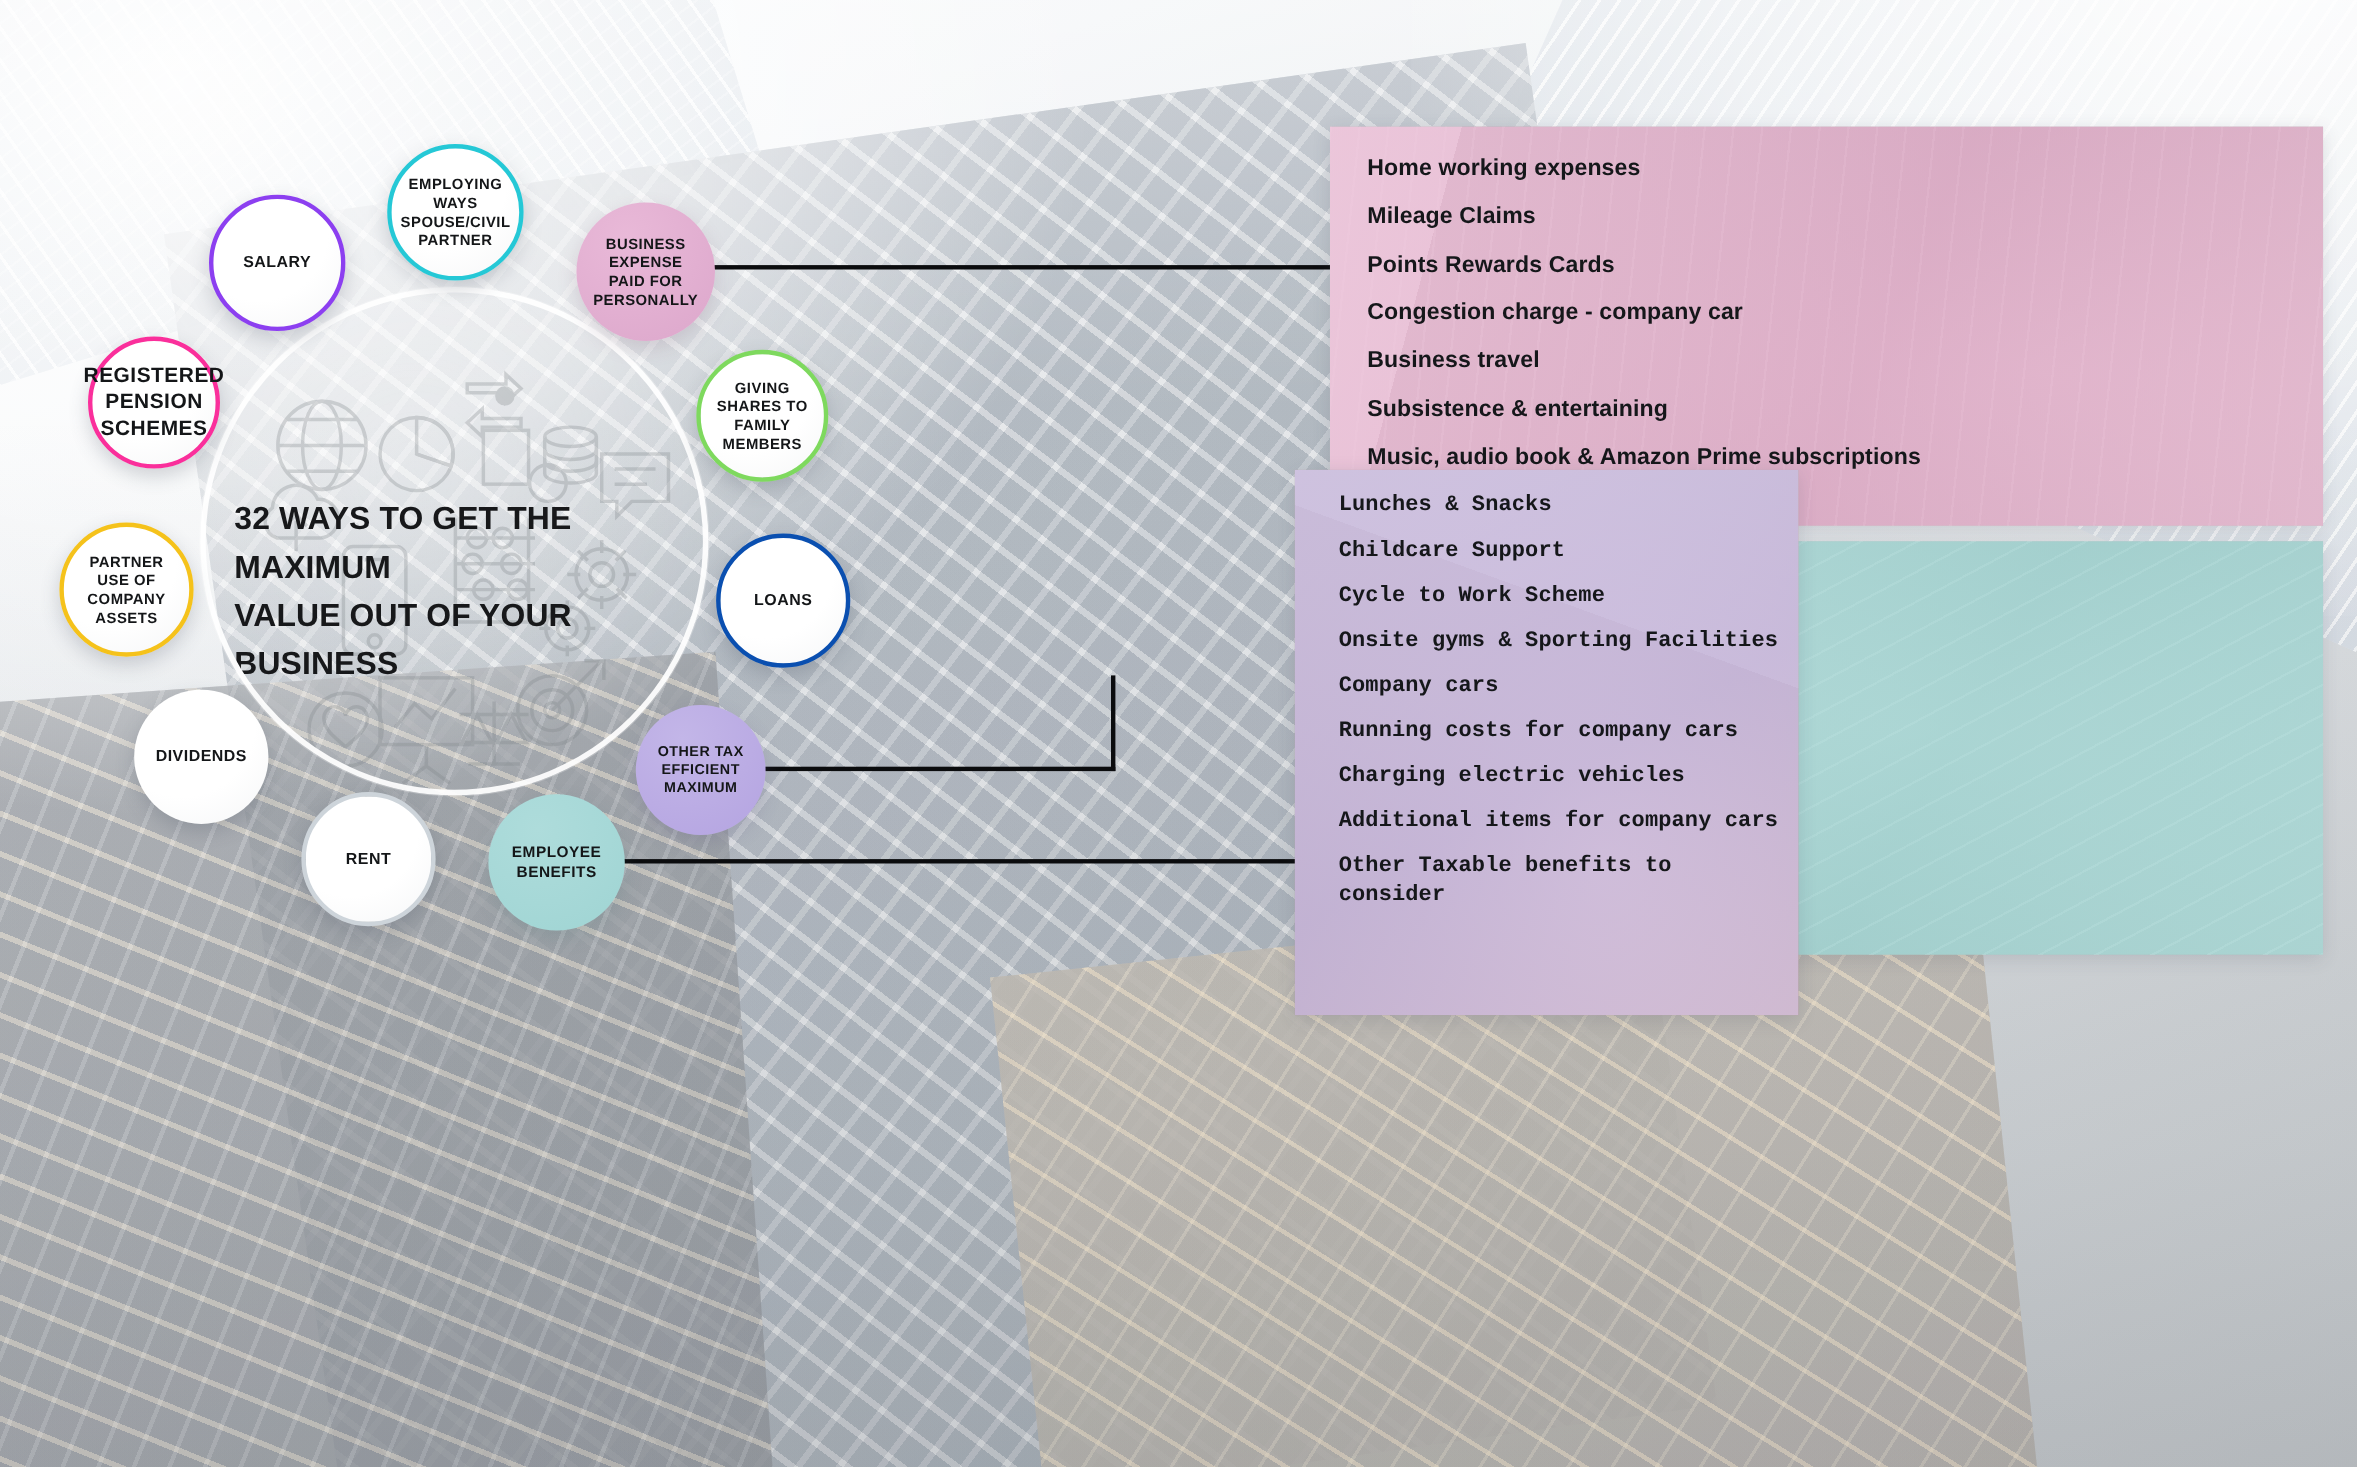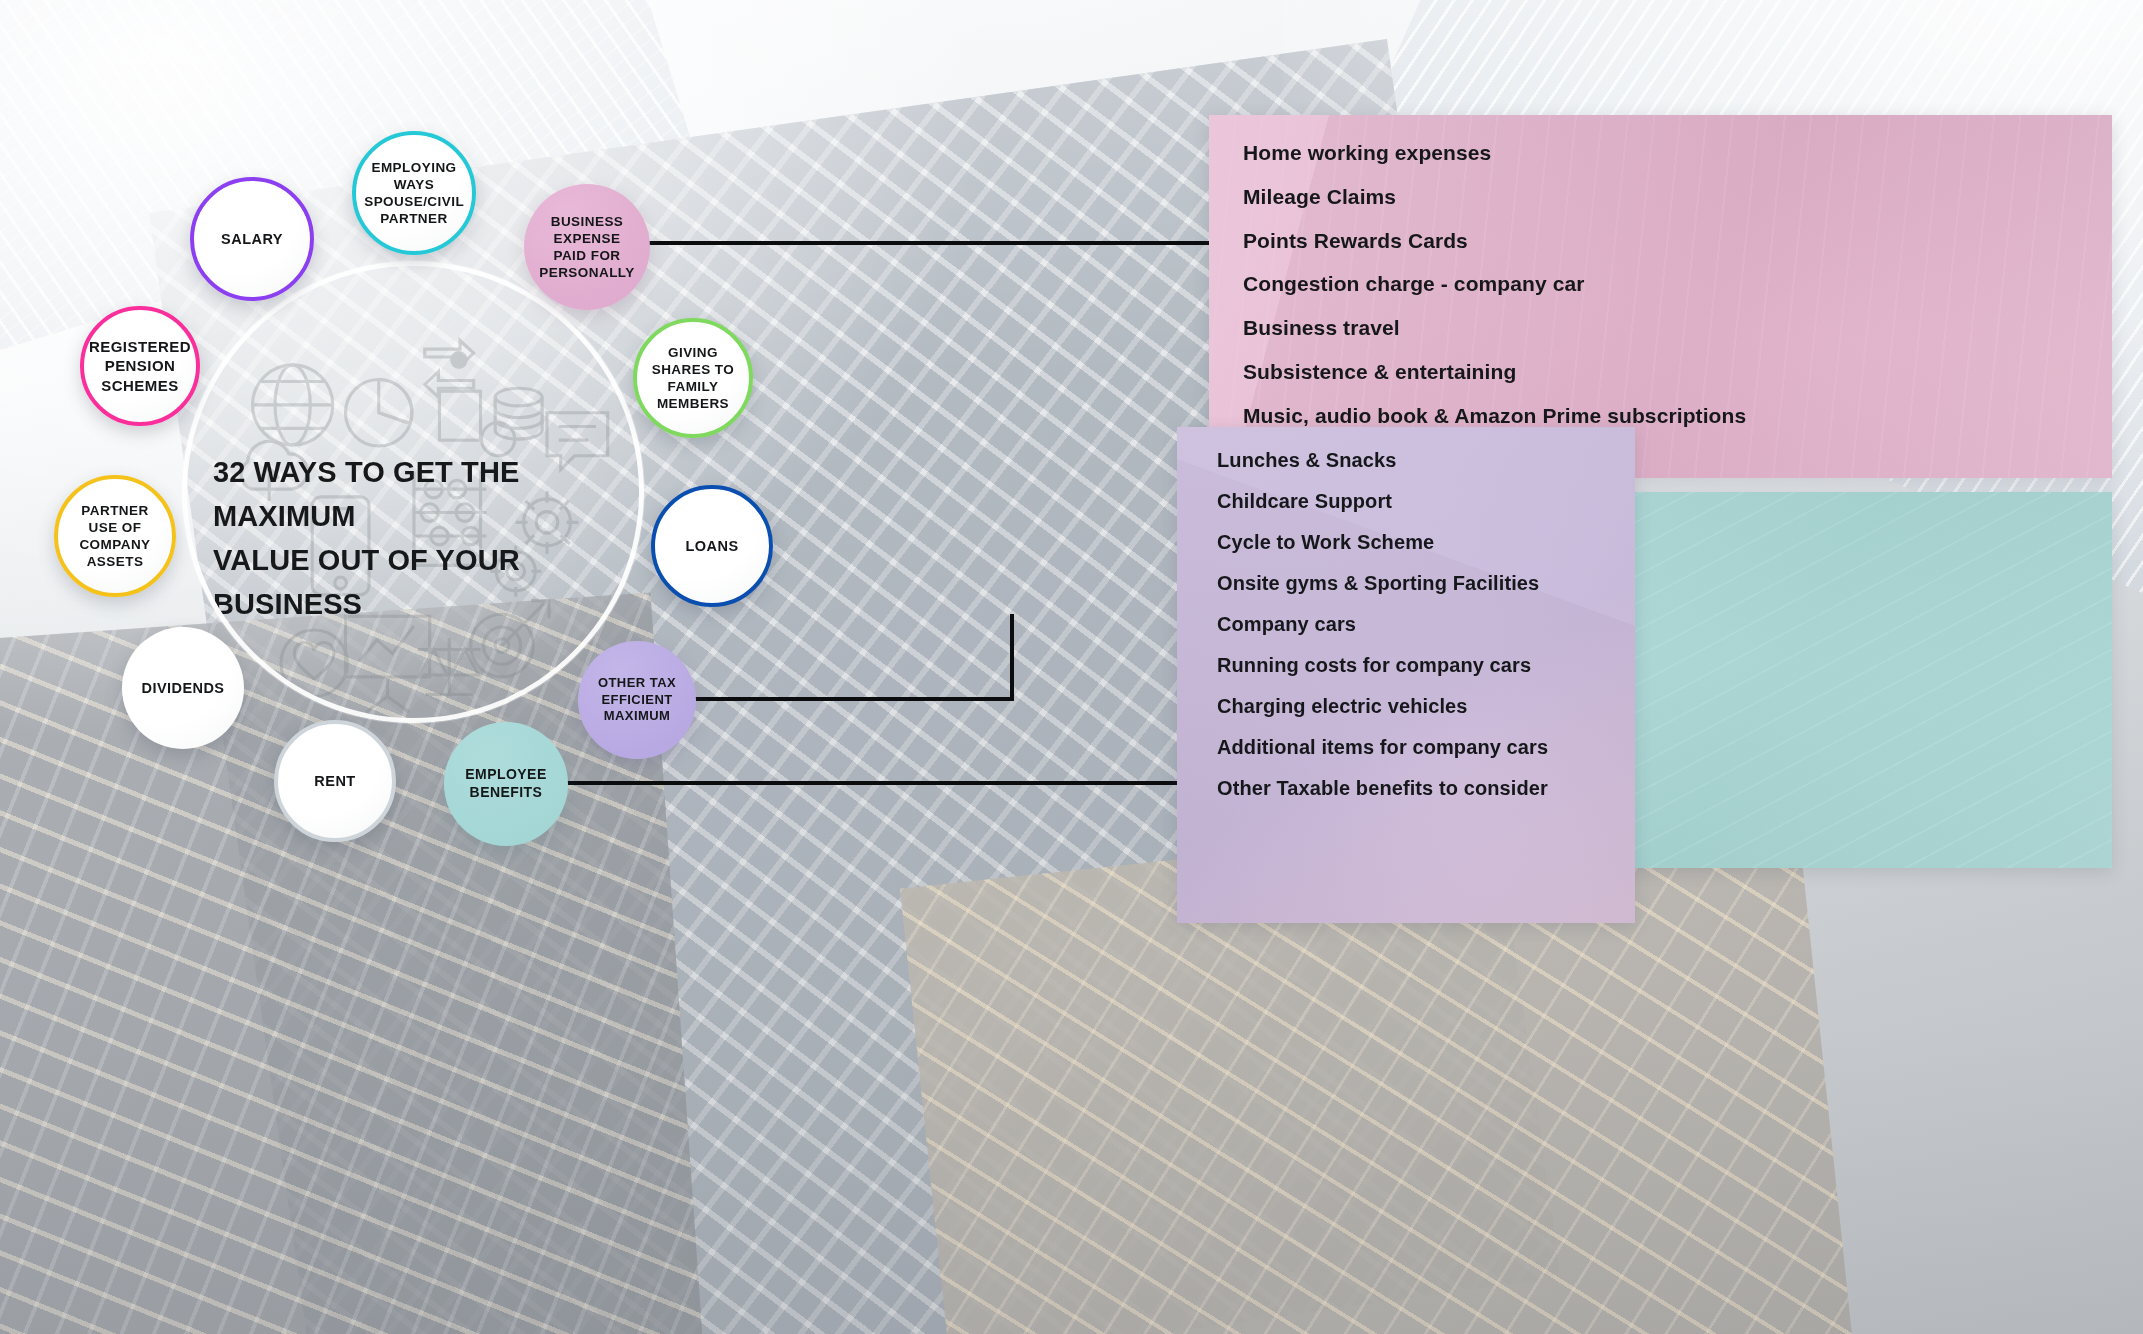--- a/index.html
+++ b/index.html
@@ -125,21 +125,21 @@
     color: #141618;
     letter-spacing: .45px;
     line-height: 1.27;
     box-shadow: 0 7px 17px rgba(70,80,95,0.24);
     background: radial-gradient(circle at 36% 26%, #ffffff 0%, #ffffff 55%, #f5f6f7 100%);
   }
   .bubble span { display:block; padding: 0 13px; }
 
   .b-salary        { left: 190px;  top: 177px; width: 124px; height: 124px; border: 4px solid #8c3ff0; font-size: 14.5px; }
   .b-spouse        { left: 352px;  top: 131px; width: 124px; height: 124px; border: 4px solid #25c8d6; font-size: 13.5px; }
-  .b-pension       { left: 80px;   top: 306px; width: 120px; height: 120px; border: 4px solid #fa2f9b; font-size: 15px; }
+  .b-pension       { left: 80px;   top: 306px; width: 120px; height: 120px; border: 4px solid #fa2f9b; font-size: 19px; }
   .b-assets        { left: 54px;   top: 475px; width: 122px; height: 122px; border: 4px solid #f5c21b; font-size: 13.5px; }
   .b-dividends     { left: 122px;  top: 627px; width: 122px; height: 122px; border: 4px solid #eda councils; font-size: 14.5px; }
   .b-rent          { left: 274px;  top: 720px; width: 122px; height: 122px; border: 4px solid #cdd4da; font-size: 14.5px; }
 
   .b-expense       { left: 524px;  top: 184px; width: 126px; height: 126px; font-size: 13.5px;
                      background: radial-gradient(circle at 36% 26%, #e9b9d8 0%, #e2afd1 55%, #dca7cb 100%);
                      border: none; box-shadow: 0 7px 17px rgba(110,70,100,0.18); }
   .b-shares        { left: 633px;  top: 318px; width: 120px; height: 120px; border: 4px solid #7ed95e; font-size: 13.5px; }
   .b-loans         { left: 651px;  top: 485px; width: 122px; height: 122px; border: 4px solid #0a4fb0; font-size: 14.5px; }
   .b-othertax      { left: 578px;  top: 641px; width: 118px; height: 118px; font-size: 13px;
@@ -199,21 +199,21 @@
   
   .p-purple { left: 1177px; top: 427px; width: 458px; height: 496px; }
   .p-purple .photo {
     background:
       linear-gradient(200deg, rgba(255,255,255,0.22) 0 30%, rgba(0,0,0,0) 30% 100%),
       radial-gradient(ellipse at 62% 72%, #c4a8ae 0%, #ab9098 42%, #93787f 100%),
       linear-gradient(160deg, #d3c3cc, #9e8a92);
   }
   .p-purple .tint { background: linear-gradient(150deg, rgba(215,205,240,0.80), rgba(206,194,235,0.74) 55%, rgba(220,200,228,0.76)); }
   .p-purple ul { padding: 20px 18px 0 40px; }
-  .p-purple li { font-size: 20px; margin-bottom: 15px; }
+  .p-purple li { font-size: 20px; margin-bottom: 15px; font-family: Liberation Mono, monospace; }
 </style>
 </head>
 <body>
 
 <div id="stage">
 
   <div class="bg-layer bg-base"></div>
   <div class="bg-tower-tl"></div>
   <div class="bg-tower-tr"></div>
   <div class="bg-facade"></div>

